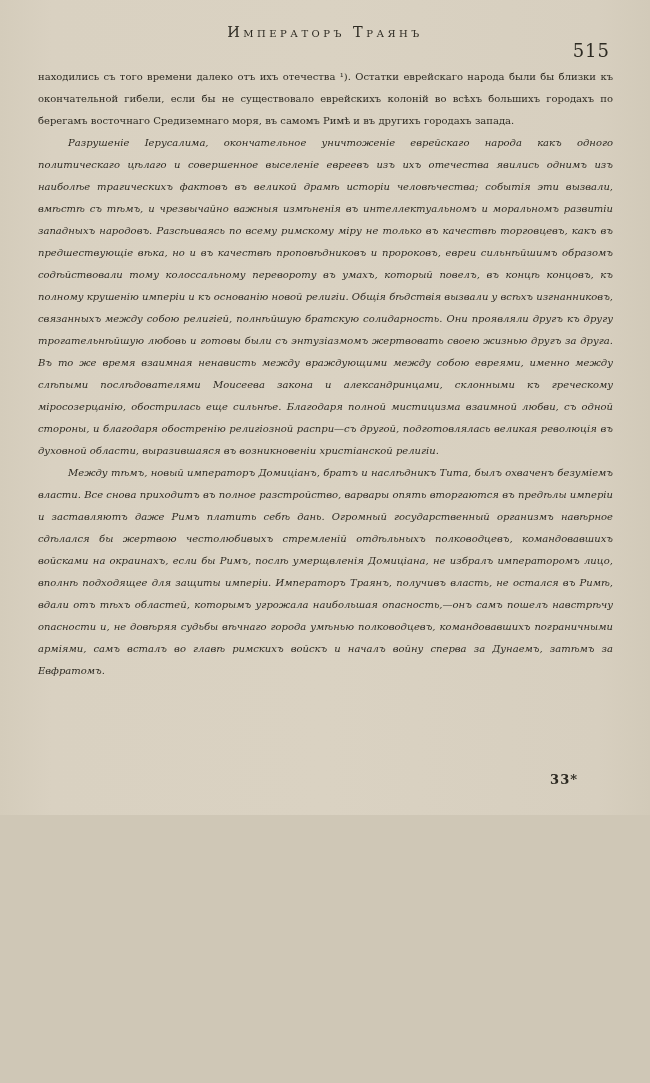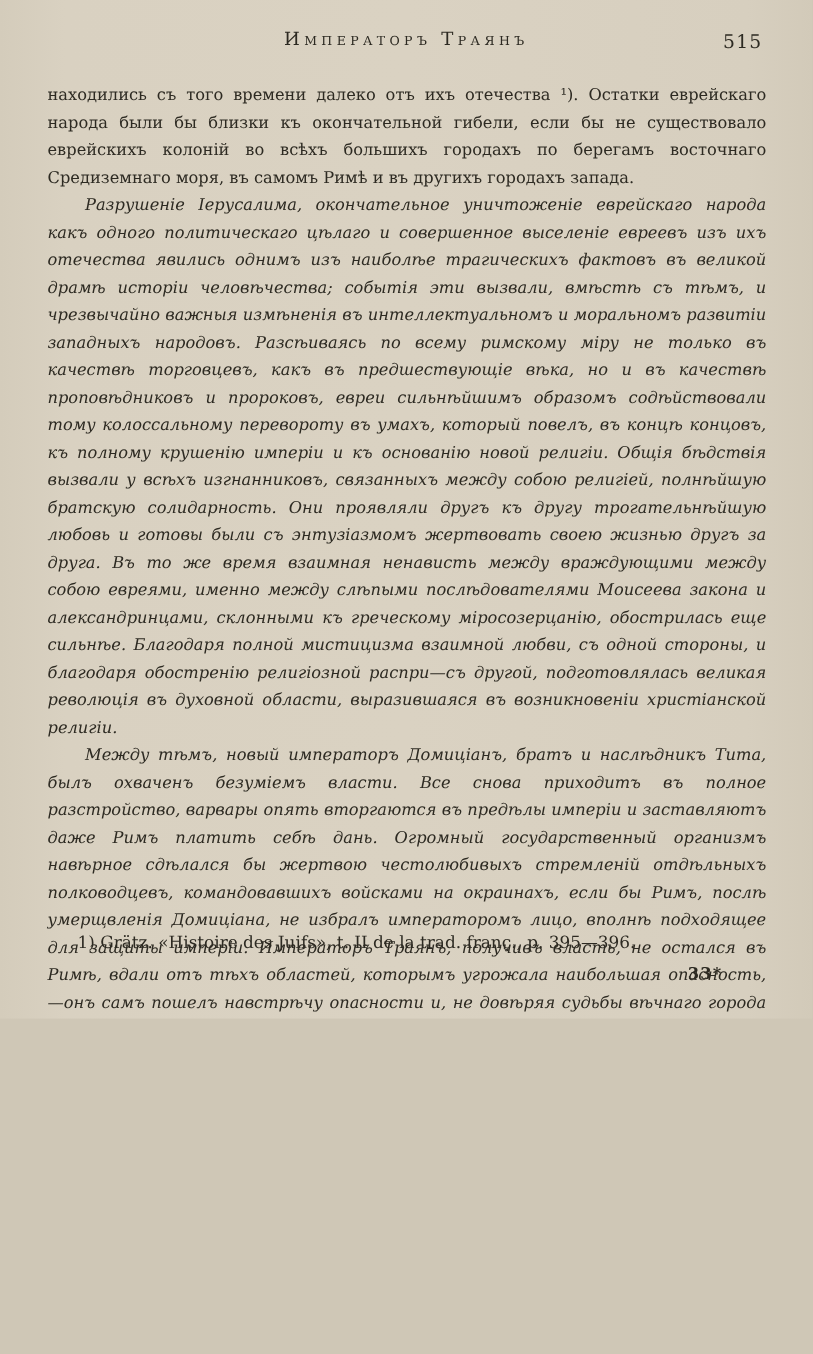--- a/index.html
+++ b/index.html
@@ -24,32 +24,32 @@
     left: 38px;
     right: 38px;
     text-align: center;
     font-size: 14.5px;
     letter-spacing: 3.5px;
     font-variant: small-caps;
     white-space: nowrap;
   }
   .page-number {
     position: absolute;
-    top: 24px;
+    top: 40px;
     right: 40px;
-    font-size: 15px;
+    font-size: 18px;
     letter-spacing: 1px;
   }
   .body-text {
     position: absolute;
     top: 66px;
     left: 38px;
     right: 37px;
     text-align: justify;
-    font-size: 13px;
+    font-size: 10px;
     line-height: 22px;
   }
   .body-text p {
     margin: 0;
   }
   .body-text p.indented {
     text-indent: 30px;
     font-style: italic;
   }
   .footnote {
@@ -81,19 +81,16 @@
   <div class="running-head">Императоръ Траянъ</div>
 
   <div class="page-number">515</div>
 
   <div class="body-text">
     <p>находились съ того времени далеко отъ ихъ отечества ¹). Остатки еврейскаго народа были бы близки къ окончательной гибели, если бы не существовало еврейскихъ колоній во всѣхъ большихъ городахъ по берегамъ восточнаго Средиземнаго моря, въ самомъ Римѣ и въ другихъ городахъ запада.</p>
     <p class="indented">Разрушеніе Іерусалима, окончательное уничтоженіе еврейскаго народа какъ одного политическаго цѣлаго и совершенное выселеніе евреевъ изъ ихъ отечества явились однимъ изъ наиболѣе трагическихъ фактовъ въ великой драмѣ исторіи человѣчества; событія эти вызвали, вмѣстѣ съ тѣмъ, и чрезвычайно важныя измѣненія въ интеллектуальномъ и моральномъ развитіи западныхъ народовъ. Разсѣиваясь по всему римскому міру не только въ качествѣ торговцевъ, какъ въ предшествующіе вѣка, но и въ качествѣ проповѣдниковъ и пророковъ, евреи сильнѣйшимъ образомъ содѣйствовали тому колоссальному перевороту въ умахъ, который повелъ, въ концѣ концовъ, къ полному крушенію имперіи и къ основанію новой религіи. Общія бѣдствія вызвали у всѣхъ изгнанниковъ, связанныхъ между собою религіей, полнѣйшую братскую солидарность. Они проявляли другъ къ другу трогательнѣйшую любовь и готовы были съ энтузіазмомъ жертвовать своею жизнью другъ за друга. Въ то же время взаимная ненависть между враждующими между собою евреями, именно между слѣпыми послѣдователями Моисеева закона и александринцами, склонными къ греческому міросозерцанію, обострилась еще сильнѣе. Благодаря полной мистицизма взаимной любви, съ одной стороны, и благодаря обостренію религіозной распри—съ другой, подготовлялась великая революція въ духовной области, выразившаяся въ возникновеніи христіанской религіи.</p>
     <p class="indented">Между тѣмъ, новый императоръ Домиціанъ, братъ и наслѣдникъ Тита, былъ охваченъ безуміемъ власти. Все снова приходитъ въ полное разстройство, варвары опять вторгаются въ предѣлы имперіи и заставляютъ даже Римъ платить себѣ дань. Огромный государственный организмъ навѣрное сдѣлался бы жертвою честолюбивыхъ стремленій отдѣльныхъ полководцевъ, командовавшихъ войсками на окраинахъ, если бы Римъ, послѣ умерщвленія Домиціана, не избралъ императоромъ лицо, вполнѣ подходящее для защиты имперіи. Императоръ Траянъ, получивъ власть, не остался въ Римѣ, вдали отъ тѣхъ областей, которымъ угрожала наибольшая опасность,—онъ самъ пошелъ навстрѣчу опасности и, не довѣряя судьбы вѣчнаго города умѣнью полководцевъ, командовавшихъ пограничными арміями, самъ всталъ во главѣ римскихъ войскъ и началъ войну сперва за Дунаемъ, затѣмъ за Евфратомъ.</p>
   </div>
 
-  <div class="footnote">
-    <span class="footnote-text">1) Grätz. «Histoire des Juifs», t. II de la trad. franç., p. 395—396.</span>
-  </div>
 
   <div class="signature">33*</div>
 
 </div>
 
 </body></html>

